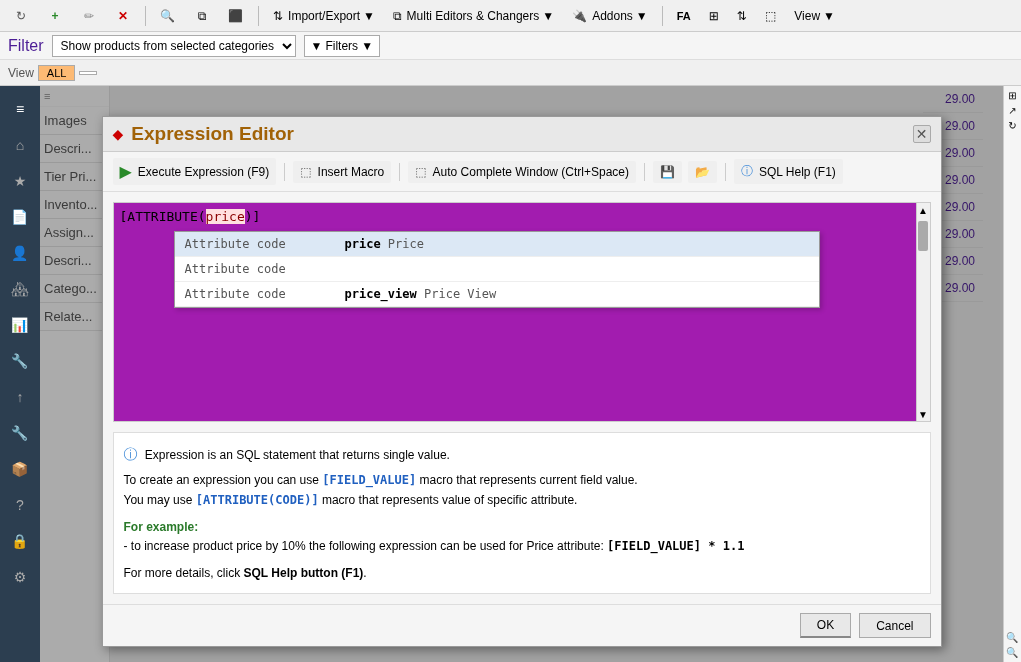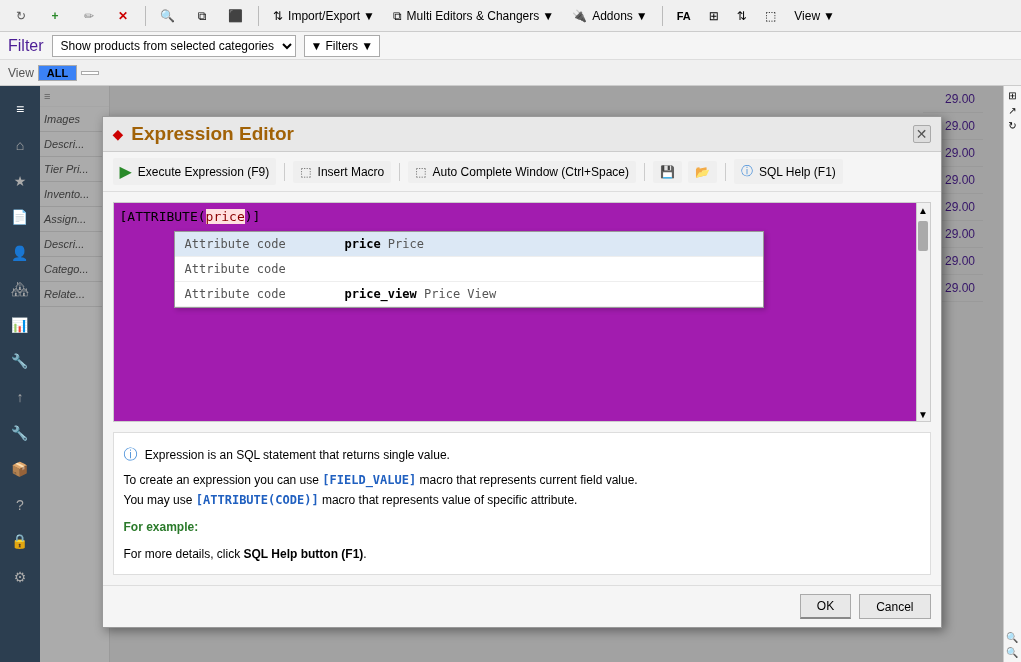--- a/index.html
+++ b/index.html
@@ -14,21 +14,21 @@
     
     .filterbar { display: flex; align-items: center; background: #f5f5f5; border-bottom: 1px solid #ddd; padding: 4px 8px; gap: 8px; height: 28px; }
     .filter-label { font-size: 16px; color: #4c1d95; }
     .filter-select { font-size: 12px; border: 1px solid #aaa; padding: 1px 4px; background: white; height: 22px; }
     .filter-btn { display: flex; align-items: center; gap: 3px; font-size: 12px; border: 1px solid #aaa; background: white; padding: 1px 6px; cursor: pointer; height: 22px; }
 
     
     .viewtabs { display: flex; align-items: center; background: #f0f0f0; border-bottom: 1px solid #ccc; padding: 2px 8px; gap: 4px; height: 26px; }
     .view-label { font-size: 12px; color: #555; }
     .tab-btn { font-size: 11px; border: 1px solid #aaa; background: white; padding: 1px 8px; cursor: pointer; }
-    .tab-btn.active { background: #3b82f6; font-weight: bold; }
+    .tab-btn.active { background: #fdba74; font-weight: normal; }
 
     
     .main-layout { display: flex; height: calc(662px - 86px); }
 
     
     .sidebar { width: 40px; background: #2c3e50; display: flex; flex-direction: column; align-items: center; padding: 8px 0; gap: 6px; }
     .sidebar-icon { width: 30px; height: 30px; display: flex; align-items: center; justify-content: center; cursor: pointer; color: #aaa; border-radius: 3px; font-size: 14px; }
     .sidebar-icon.active { color: white; }
 
     
@@ -56,42 +56,42 @@
     .scrollbar-up { width: 14px; height: 14px; display: flex; align-items: center; justify-content: center; cursor: pointer; font-size: 10px; }
     .scrollbar-down { width: 14px; height: 14px; display: flex; align-items: center; justify-content: center; cursor: pointer; font-size: 10px; margin-top: auto; }
     .scrollbar-thumb { width: 10px; height: 30px; background: #aaa; border-radius: 2px; margin-top: 4px; }
 
     
     .expr-text { font-family: monospace; font-size: 13px; }
     .expr-text .bracket { color: #000; }
     .expr-text .paren-content { color: #8B0000; background: #ffe0e0; }
 
     
-    .autocomplete { position: absolute; top: 28px; left: 60px; background: white; border: 1px solid #999; z-index: 10; width: 590px; box-shadow: 2px 2px 5px rgba(0,0,0,0.2); }
+    .autocomplete { position: absolute; top: 28px; left: 60px; background: white; border: 1px solid #999; z-index: 10; width: 646px; box-shadow: 2px 2px 5px rgba(0,0,0,0.2); }
     .autocomplete-row { display: flex; align-items: center; padding: 5px 10px; border-bottom: 1px solid #eee; cursor: pointer; }
     .autocomplete-row:first-child { background: #dce8f5; }
     .autocomplete-col1 { width: 160px; font-size: 12px; color: #555; }
     .autocomplete-col2 { flex: 1; font-size: 12px; }
     .autocomplete-bold { font-weight: bold; color: #000; }
     .autocomplete-normal { color: #555; }
 
     
     .help-area { margin: 0 10px 10px 10px; padding: 10px; background: white; border: 1px solid #ddd; font-size: 12px; line-height: 1.6; }
     .help-icon { color: #4a90d9; font-size: 14px; display: inline-block; margin-right: 4px; }
     .help-line { margin-bottom: 2px; }
     .help-green { color: #2a7a2a; font-weight: bold; }
     .help-bold { font-weight: bold; }
     .help-code { font-family: monospace; }
     .help-blue { color: #2060c0; }
 
     
     .modal-footer { display: flex; justify-content: flex-end; gap: 8px; padding: 8px 10px; border-top: 1px solid #ddd; background: #f5f5f5; }
     .footer-btn { padding: 4px 16px; font-size: 12px; border: 1px solid #aaa; cursor: pointer; background: #e8e8e8; }
     .footer-btn.primary { border-bottom: 2px solid #888; }
-    .main-sidebar-item { padding: 6px 4px; font-size: 11px; border-bottom: 1px solid #ddd; cursor: pointer; color: #555; font-style: italic; }
+    .main-sidebar-item { padding: 6px 4px; font-size: 13px; border-bottom: 1px solid #ddd; cursor: pointer; color: #555; }
     .right-value { padding: 6px 8px; border-bottom: 1px solid #ddd; font-size: 12px; color: #4c1d95; text-align: right; }
 
     
     .icon-refresh { color: #555; }
     .icon-add { color: #2a8a2a; }
   </style>
 </head>
 <body>
 
 <div class="toolbar">
@@ -319,20 +319,23 @@
             <span>Expression is an SQL statement that returns single value.</span>
           </div>
           <div style="margin-top:6px;">
             <span>To create an expression you can use </span><span class="help-blue help-bold help-code">[FIELD_VALUE]</span><span> macro that represents current field value.</span>
           </div>
           <div class="help-line">
             <span>You may use </span><span class="help-blue help-bold help-code">[ATTRIBUTE(CODE)]</span><span> macro that represents value of specific attribute.</span>
           </div>
           <div style="margin-top:8px;">
             <div class="help-green">For example:</div>
+            <div class="help-line">
+              <span>- to increase product price by 10% the following expression can be used for Price attribute: </span><span class="help-bold help-code">[FIELD_VALUE] * 1.1</span>
+            </div>
           </div>
           <div style="margin-top:8px;">
             <span>For more details, click </span><span class="help-bold">SQL Help button (F1)</span><span>.</span>
           </div>
         </div>
 
         <div class="modal-footer">
           <button class="footer-btn primary">OK</button>
           <button class="footer-btn">Cancel</button>
         </div>

